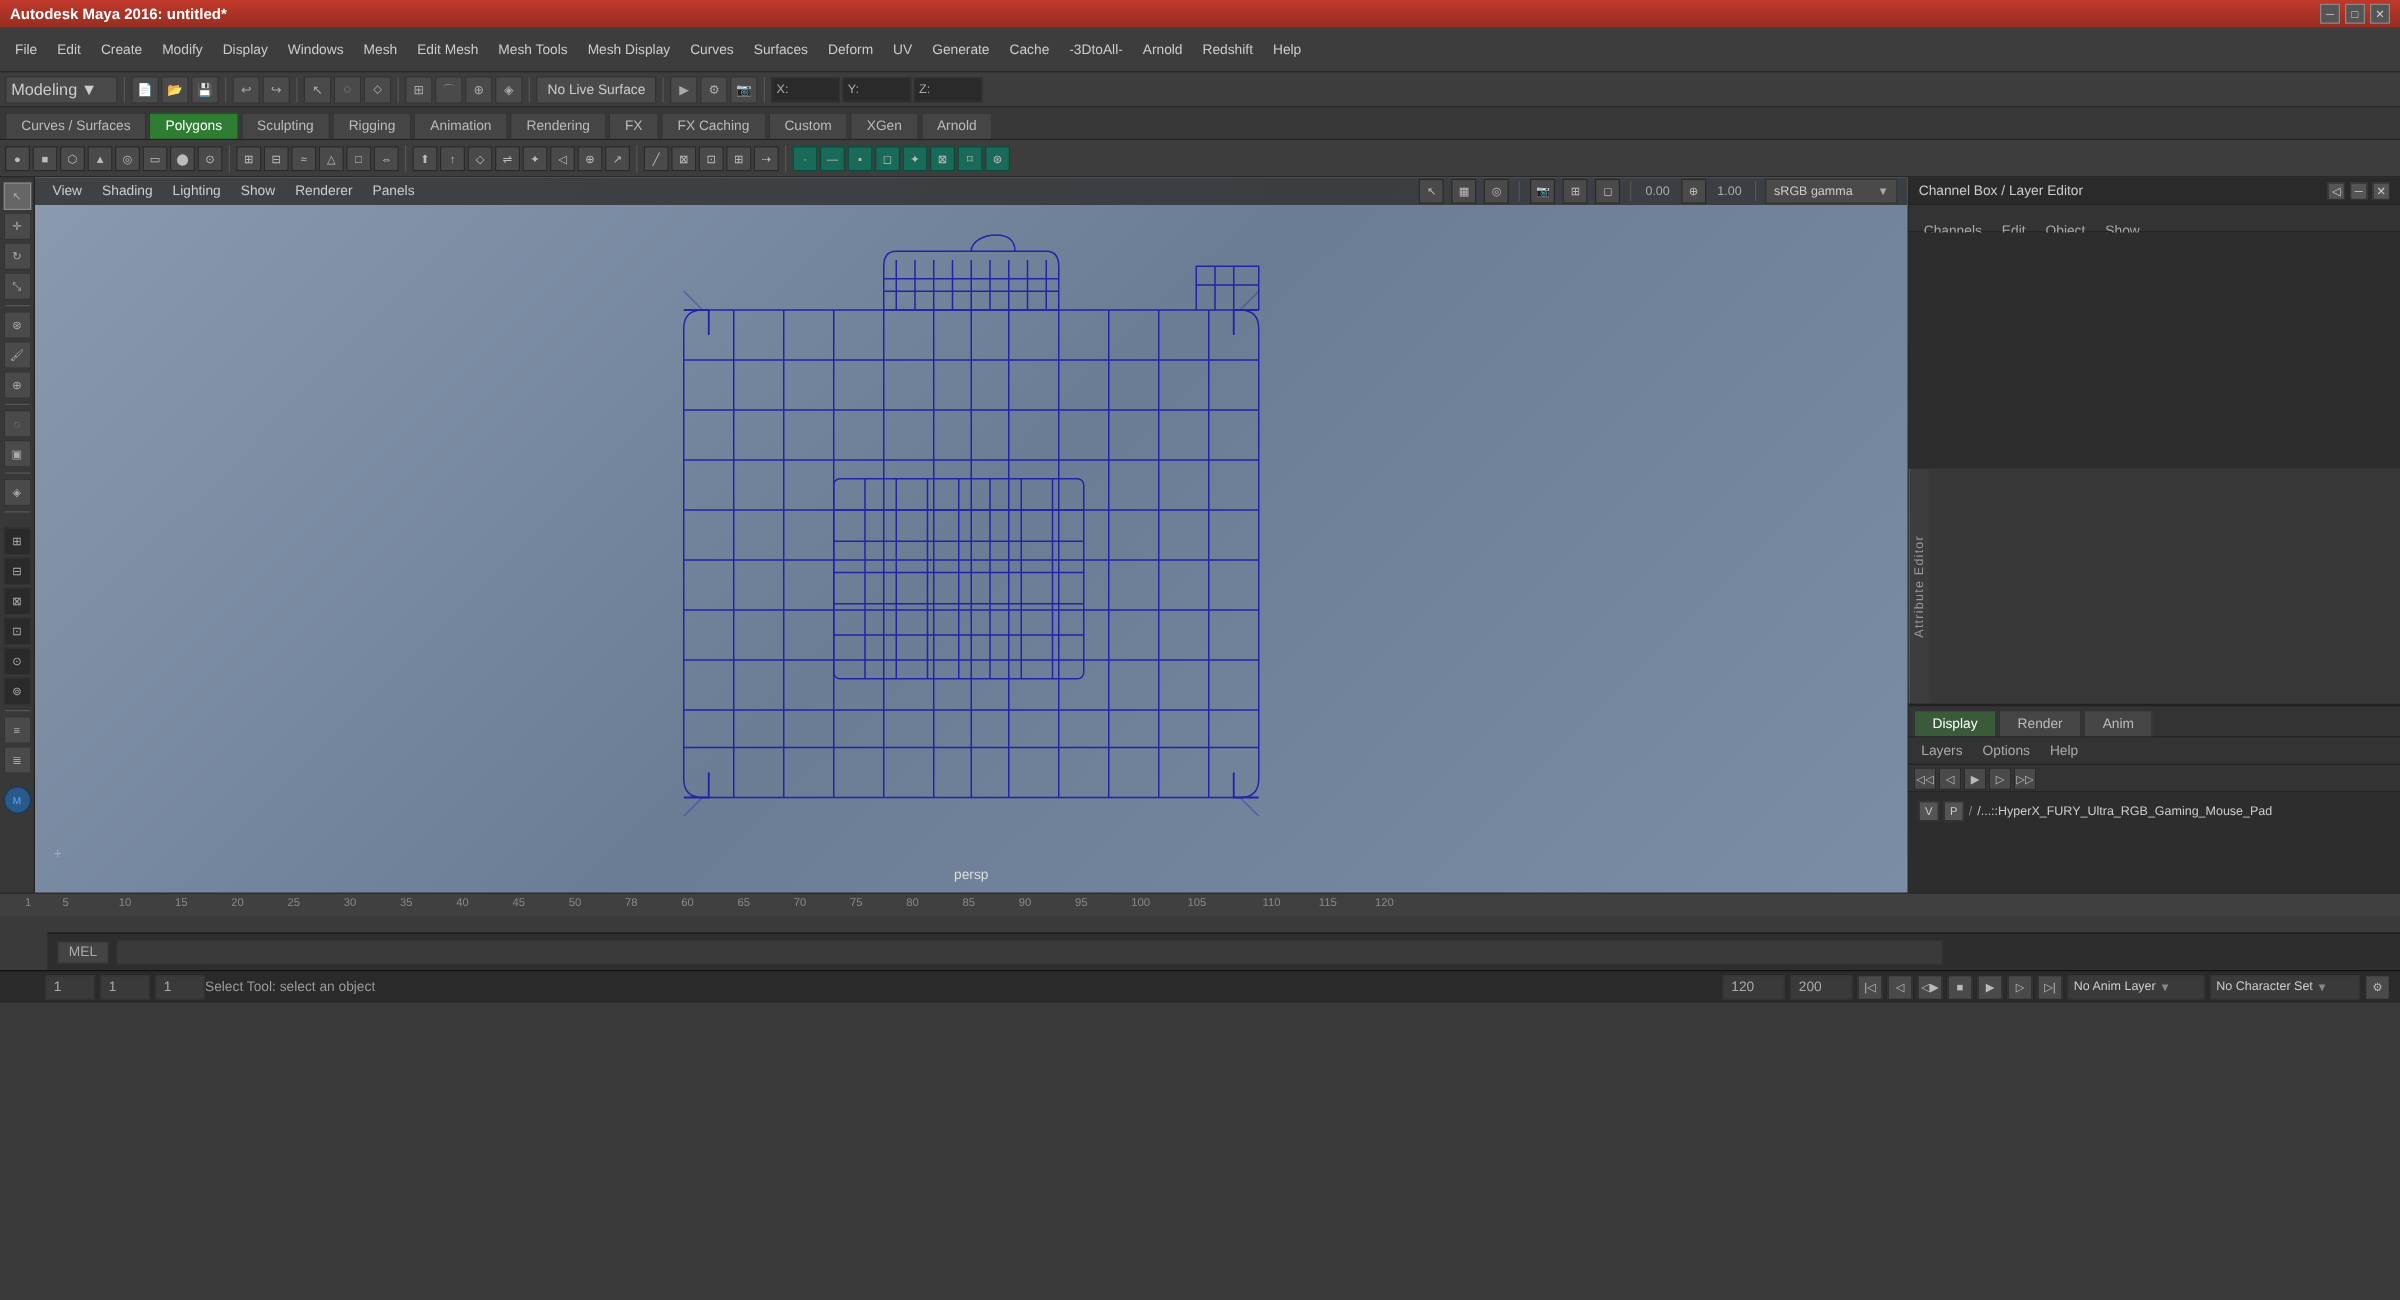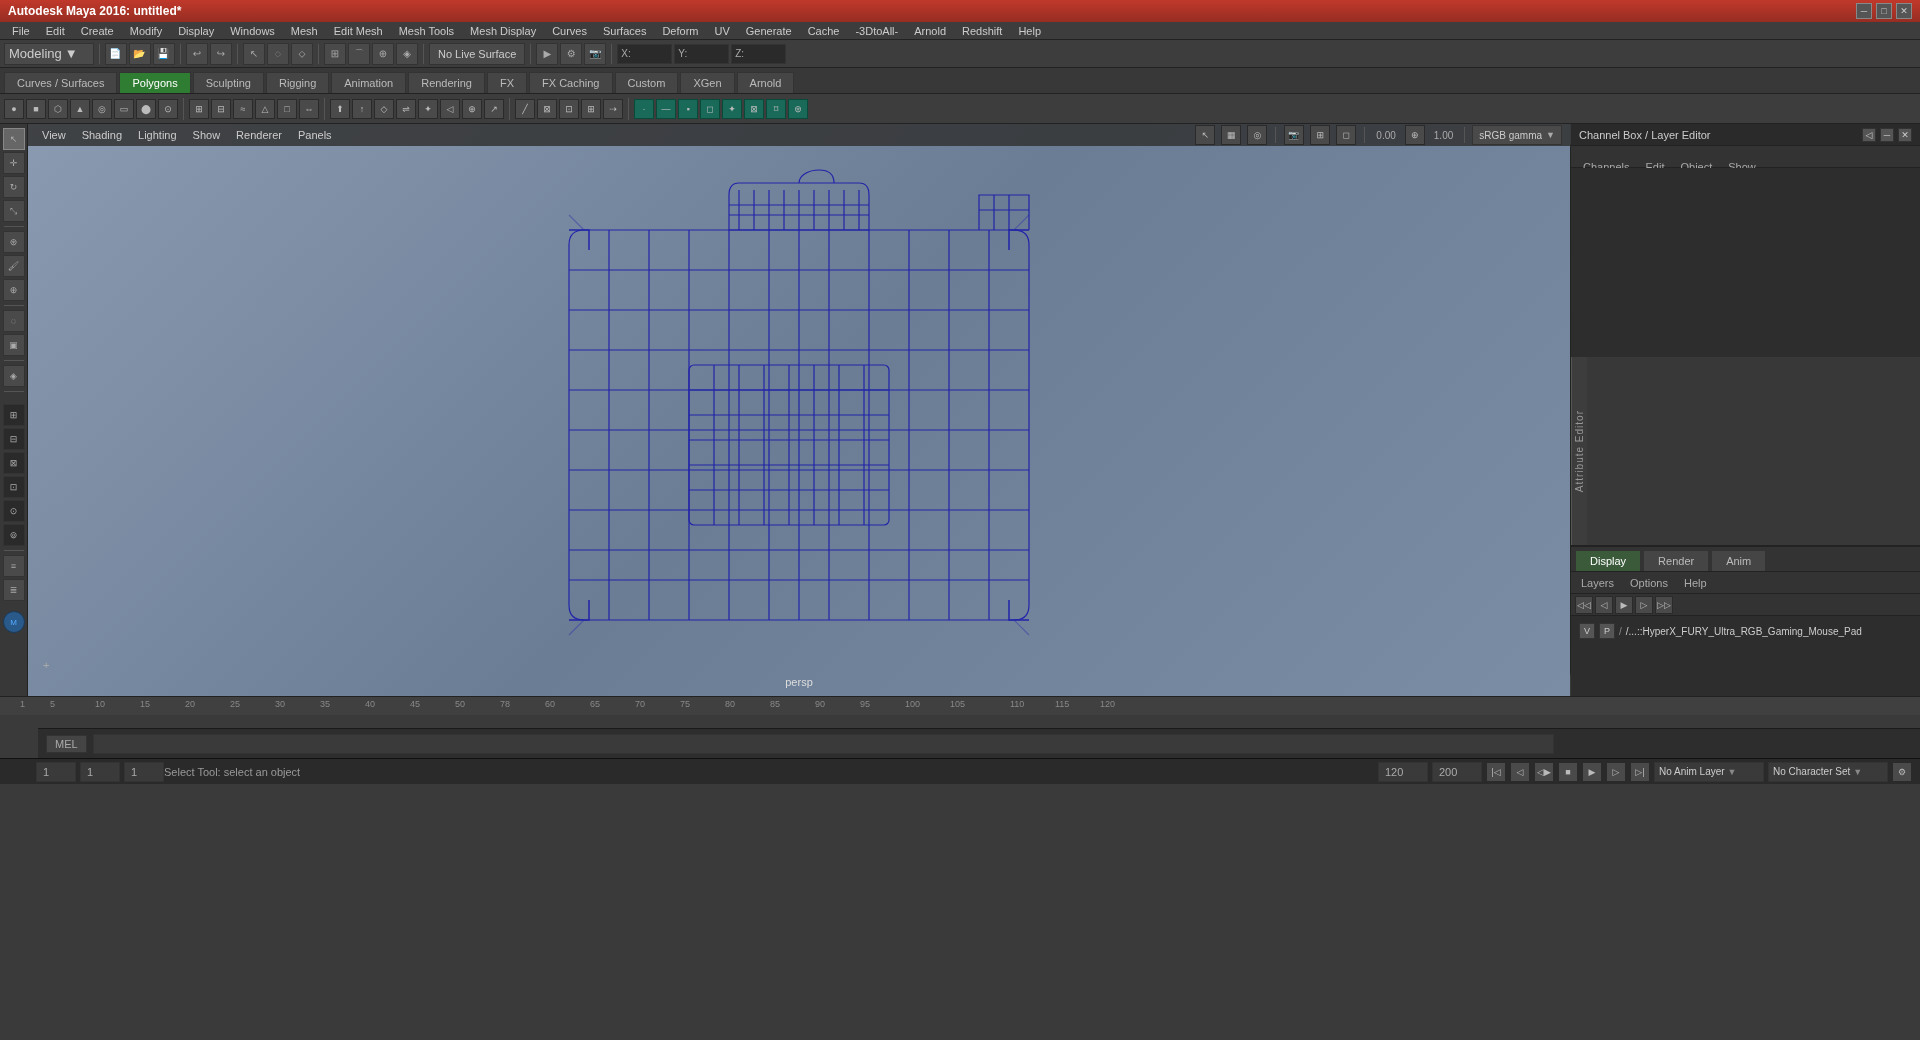--- a/index.html
+++ b/index.html
@@ -41,21 +41,21 @@
       align-items: center;
       justify-content: center;
       font-size: 9px;
       color: #ccc;
       cursor: pointer;
     }
 
     
     #menu-bar {
       width: 100%;
-      height: 18px;
+      height: 36px;
       background: #3d3d3d;
       display: flex;
       align-items: center;
       padding: 0 4px;
       border-bottom: 1px solid #222;
     }
     .menu-item {
       padding: 2px 8px;
       color: #ccc;
       font-size: 11px;
@@ -461,26 +461,25 @@
       border: 1px solid #2a2a2a;
       display: flex;
       align-items: center;
       justify-content: center;
       cursor: pointer;
       font-size: 9px;
       color: #bbb;
     }
 
     .right-panel-wrapper {
-      width: 350px;
+      width: 394px;
       display: flex;
       flex-direction: column;
       background: #383838;
       border-left: 1px solid #222;
-      border-radius: 26px;
     }
 
     .attr-editor-side {
       width: 16px;
       background: #3d3d3d;
       border-left: 1px solid #555;
       display: flex;
       flex-direction: column;
       align-items: center;
       justify-content: center;
@@ -695,21 +694,21 @@
         <div class="small-icon" style="margin:0 1px;">◎</div>
         <div style="width:1px;height:16px;background:#555;margin:0 3px;"></div>
         <div class="small-icon" style="margin:0 1px;">📷</div>
         <div class="small-icon" style="margin:0 1px;">⊞</div>
         <div class="small-icon" style="margin:0 1px;">◻</div>
         <div style="width:1px;height:16px;background:#555;margin:0 3px;"></div>
         <span style="font-size:10px;color:#aaa;padding:0 4px;">0.00</span>
         <div class="small-icon" style="margin:0 1px;">⊕</div>
         <span style="font-size:10px;color:#aaa;padding:0 4px;">1.00</span>
         <div style="width:1px;height:16px;background:#555;margin:0 3px;"></div>
-        <div style="height:20px;background:#4a4a4a;border:1px solid #333;display:flex;align-items:center;padding:0 6px;gap:4px;">
+        <div style="height:20px;background:#4a4a4a;border:1px solid #333;display:flex;align-items:center;padding:0 6px;gap:20px;">
           <span style="font-size:10px;color:#ccc;">sRGB gamma</span>
           <span style="font-size:9px;color:#aaa;">▼</span>
         </div>
       </div>
 
       <div id="wireframe-container">
         <svg id="wireframe-svg" viewBox="0 0 520 490" xmlns="http://www.w3.org/2000/svg">
 
           <g stroke="#1a1aaa" stroke-width="1.2" fill="none" opacity="0.9">
 

